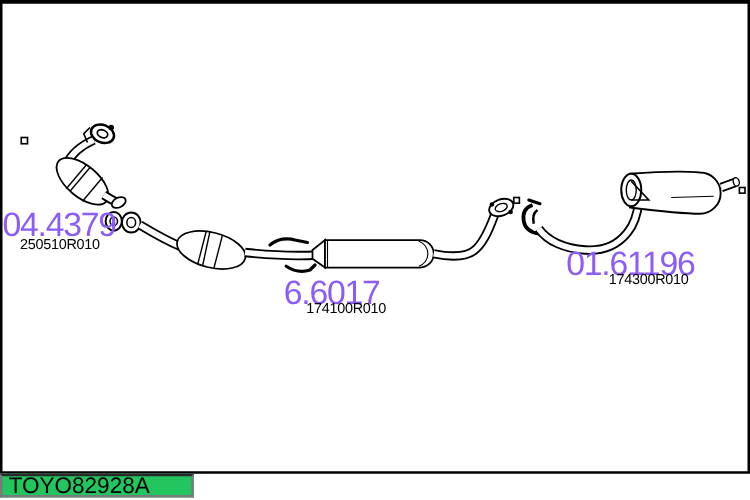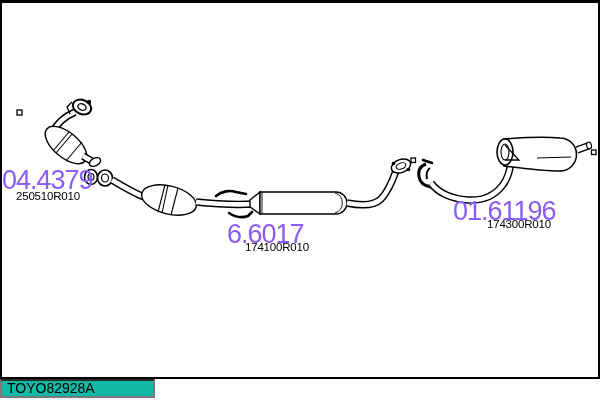--- a/index.html
+++ b/index.html
@@ -18,22 +18,22 @@
   .code{font-size:27px;letter-spacing:-1px;color:#8b5cf6;}
   .ref{font-size:11.5px;letter-spacing:-0.2px;color:#000;}
   .lbl-a-code{left:2px;top:167px;}
   .lbl-a-ref{left:16px;top:191px;text-align:right;}
   .lbl-b-code{left:227px;top:221px;}
   .lbl-b-ref{left:245px;top:242px;}
   .lbl-c-code{left:453px;top:198px;}
   .lbl-c-ref{left:487px;top:219px;}
   .footer-box{
     position:absolute;left:0px;top:379px;width:146px;height:15px;
-    border:2px solid #7a7a7a;border-top:2px solid #2a2a2a;background:#14b8a6;
-    font-size:14px;line-height:15px;padding-left:5px;color:#000;
+    border:2px solid #7a7a7a;border-top:2px solid #2a2a2a;background:#22c55e;
+    font-size:18px;line-height:15px;padding-left:5px;color:#000;
   }
   
   .ln{stroke:#000;fill:none;}
   .body-shape{fill:#fff;stroke:#000;stroke-width:1.4;}
   .pipe-o{stroke:#000;stroke-width:7.5;fill:none;stroke-linecap:butt;}
   .pipe-i{stroke:#fff;stroke-width:4.6;fill:none;stroke-linecap:butt;}
   .marker-sq{fill:#fff;stroke:#000;stroke-width:1.3;}
 </style>
 </head>
 <body>

